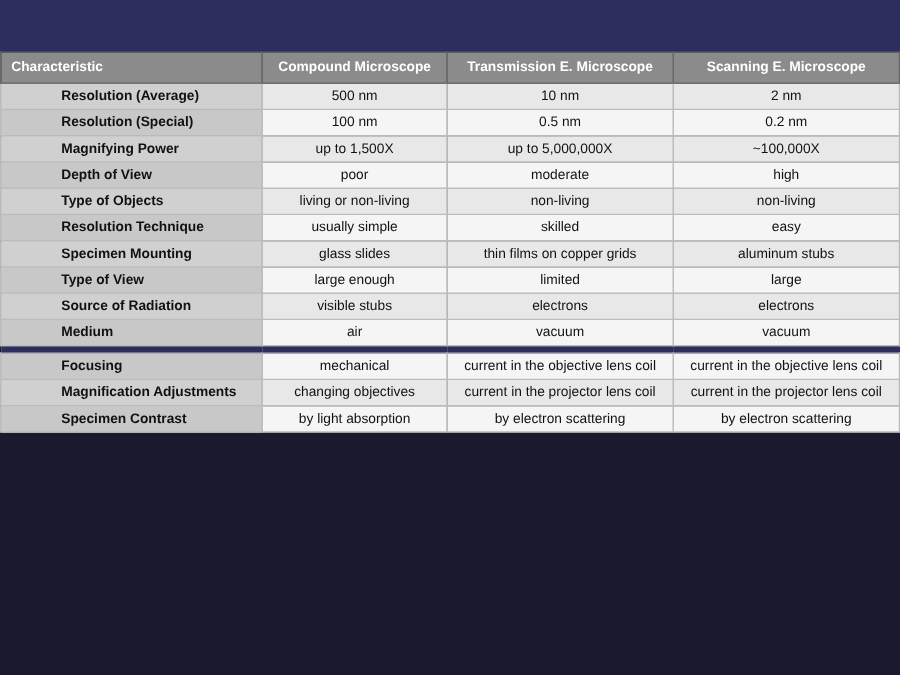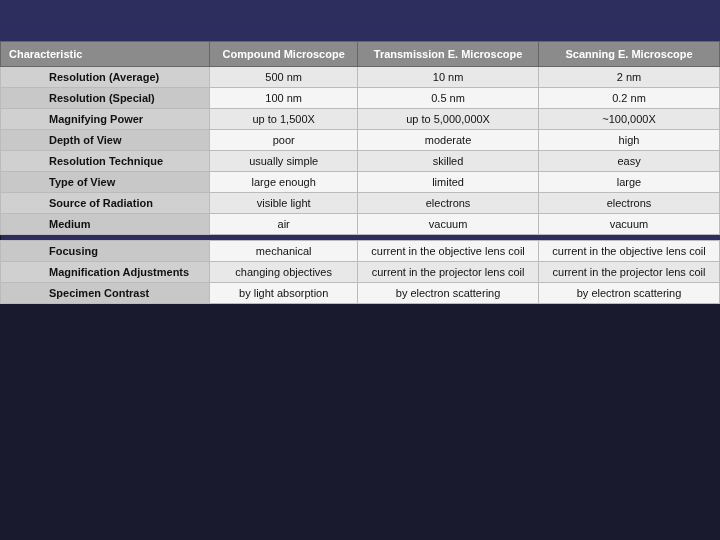--- a/index.html
+++ b/index.html
@@ -111,34 +111,46 @@
           <td>up to 5,000,000X</td>
           <td>~100,000X</td>
         </tr>
         <tr>
           <td>Depth of View</td>
           <td>poor</td>
           <td>moderate</td>
           <td>high</td>
         </tr>
         <tr>
+          <td>Type of Objects</td>
+          <td>living or non-living</td>
+          <td>non-living</td>
+          <td>non-living</td>
+        </tr>
+        <tr>
           <td>Resolution Technique</td>
           <td>usually simple</td>
           <td>skilled</td>
           <td>easy</td>
+        </tr>
+        <tr>
+          <td>Specimen Mounting</td>
+          <td>glass slides</td>
+          <td>thin films on copper grids</td>
+          <td>aluminum stubs</td>
         </tr>
         <tr>
           <td>Type of View</td>
           <td>large enough</td>
           <td>limited</td>
           <td>large</td>
         </tr>
         <tr>
           <td>Source of Radiation</td>
-          <td>visible light</td>
+          <td>visible stubs</td>
           <td>electrons</td>
           <td>electrons</td>
         </tr>
         <tr>
           <td>Medium</td>
           <td>air</td>
           <td>vacuum</td>
           <td>vacuum</td>
         </tr>
         <tr class="section-spacer">

